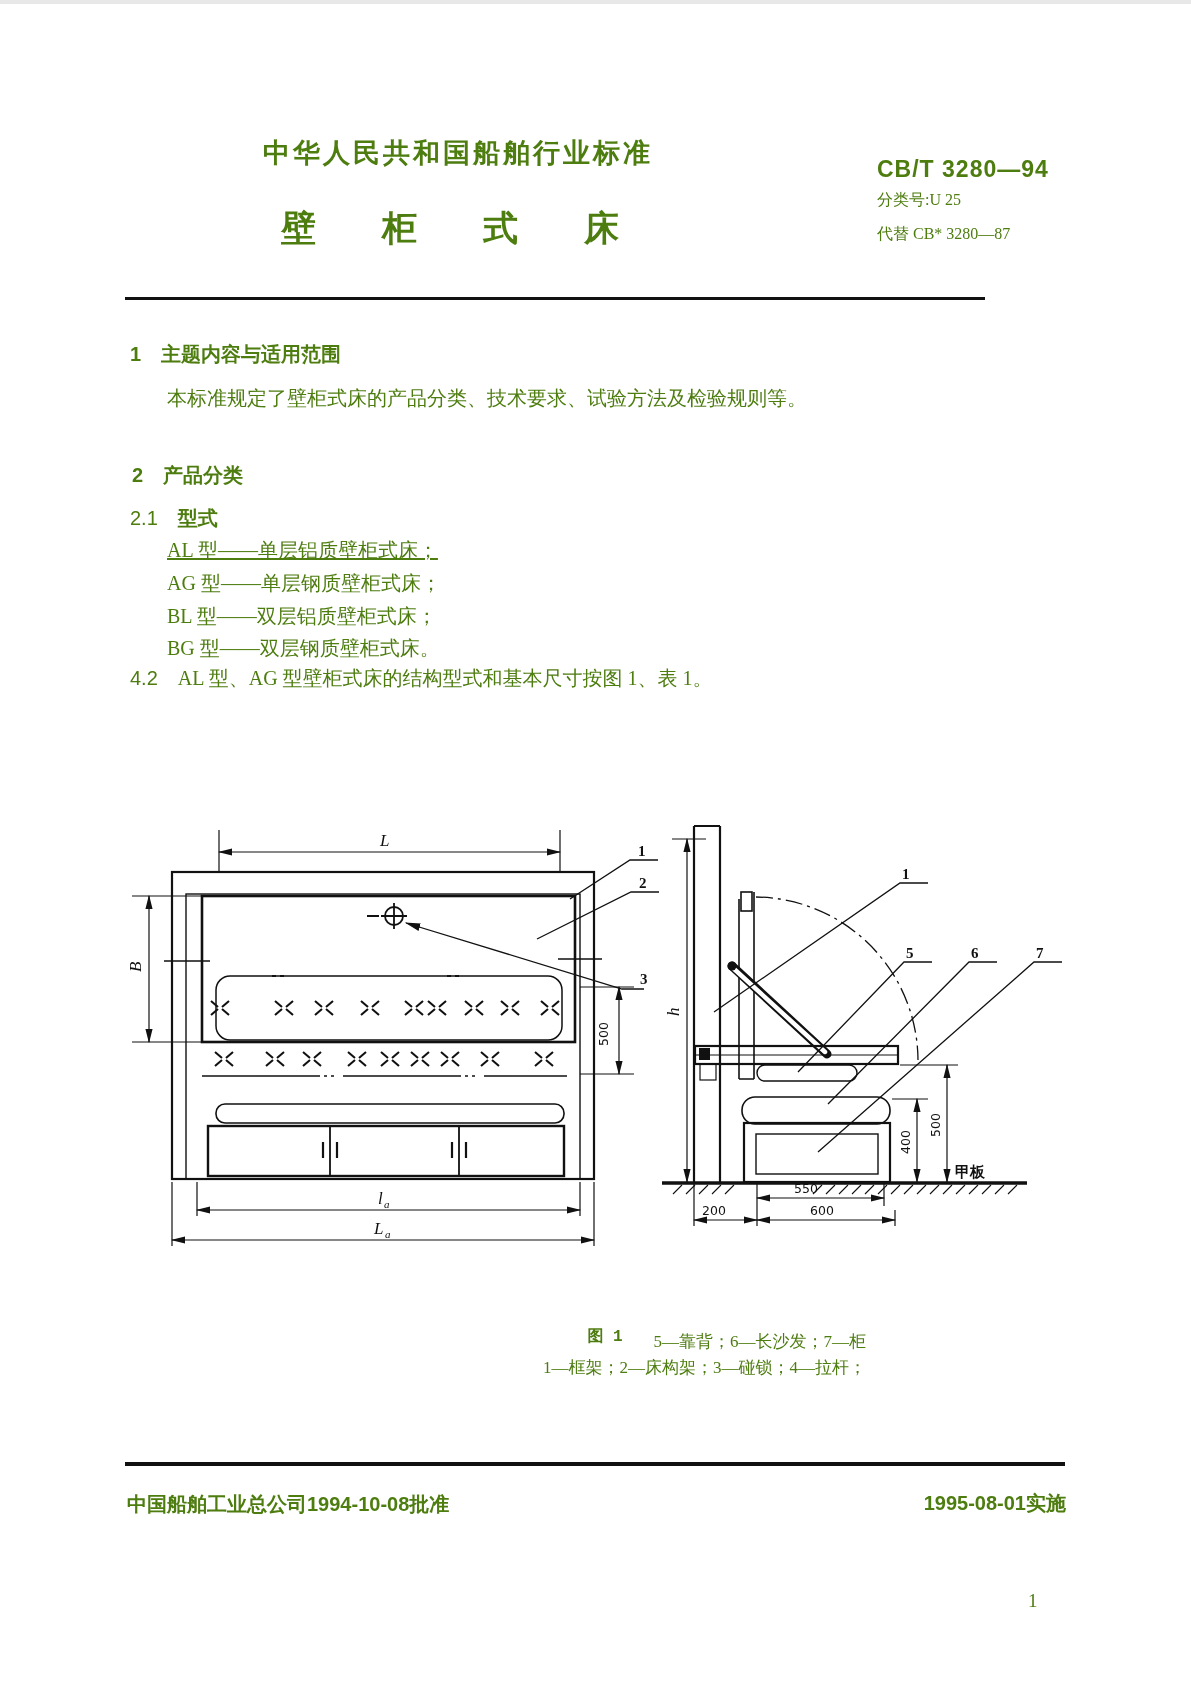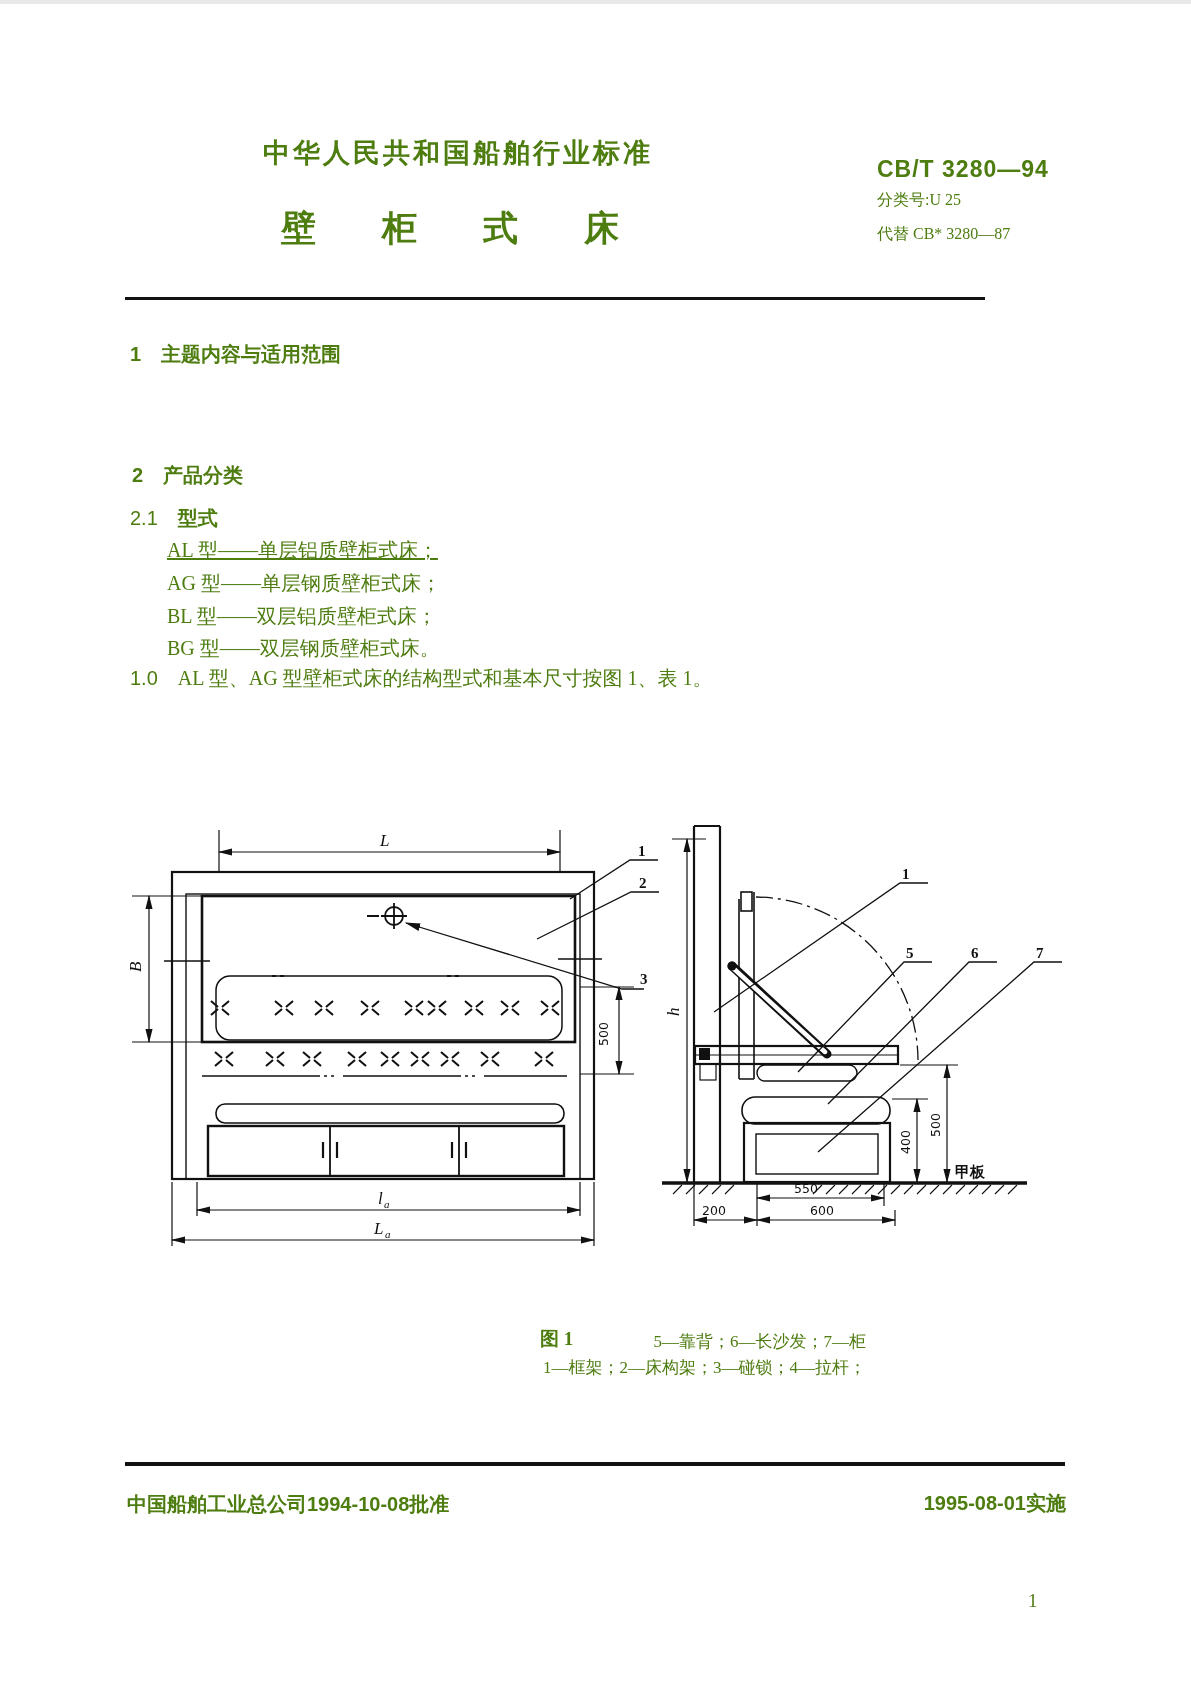--- a/index.html
+++ b/index.html
@@ -13,21 +13,21 @@
   .song{font-family:"Liberation Serif","DejaVu Serif",serif;}
   .std-name{left:263px;top:131px;font-size:27px;letter-spacing:3px;}
   .std-code{left:877px;top:152px;font-size:23px;letter-spacing:1px;}
   .class-no{left:877px;top:186px;font-size:16px;}
   .doc-title{left:281px;top:201px;font-size:35px;letter-spacing:66px;white-space:nowrap;}
   .replaces{left:877px;top:220px;font-size:16px;}
   .rule-top{left:125px;top:293px;width:860px;height:3px;background:#111;}
   .h1{font-size:20px;}
   .body-text{font-size:20px;}
   .num{font-family:"Liberation Sans","DejaVu Sans",sans-serif;font-weight:normal;}
-  .cap{font-size:19px;font-weight:bold;text-align:left;}
+  .cap{font-size:16px;font-weight:bold;text-align:center;font-family:Liberation Mono, monospace;}
   .legend{font-size:17px;text-align:right;width:520px;left:346px;}
   .rule-bottom{left:125px;top:1458px;width:940px;height:4px;background:#111;}
   .approval{left:127px;top:1487px;font-size:20px;}
   .implementation{left:780px;top:1486px;width:286px;font-size:20px;text-align:right;}
   .page-num{left:1028px;top:1586px;font-size:19px;}
   
   svg .ln{stroke:#111;fill:none;}
   svg .dim-letter{font:italic 17px "Liberation Serif","DejaVu Serif",serif;fill:#111;}
   svg .dim-letter-sub{font:italic 11px "Liberation Serif","DejaVu Serif",serif;fill:#111;}
   svg .dim-num{font:12.5px "DejaVu Sans","Liberation Sans",sans-serif;fill:#111;}
@@ -40,28 +40,29 @@
 <div class="page">
 
   <div class="abs hei std-name">中华人民共和国船舶行业标准</div>
   <div class="abs hei std-code">CB/T 3280—94</div>
   <div class="abs song class-no">分类号:U 25</div>
   <div class="abs hei doc-title">壁柜式床</div>
   <div class="abs song replaces">代替 CB* 3280—87</div>
   <div class="abs rule-top"></div>
 
   <div class="abs hei h1" style="left:130px;top:337px;">1　主题内容与适用范围</div>
+  <div class="abs song body-text" style="left:167px;top:381px;">本标准规定了壁柜式床的产品分类、技术要求、试验方法及检验规则等。</div>
 
   <div class="abs hei h1" style="left:132px;top:458px;">2　产品分类</div>
   <div class="abs body-text" style="left:130px;top:501px;"><span class="num">2.1</span>　<span class="hei" style="position:static">型式</span></div>
   <div class="abs song body-text" style="left:167px;top:533px;text-decoration:underline;">AL 型——单层铝质壁柜式床；</div>
   <div class="abs song body-text" style="left:167px;top:566px;">AG 型——单层钢质壁柜式床；</div>
   <div class="abs song body-text" style="left:167px;top:599px;">BL 型——双层铝质壁柜式床；</div>
   <div class="abs song body-text" style="left:167px;top:631px;">BG 型——双层钢质壁柜式床。</div>
-  <div class="abs body-text" style="left:130px;top:661px;"><span class="num">1.0</span>　<span class="song">AL 型、AG 型壁柜式床的结构型式和基本尺寸按图 1、表 1。</span></div>
+  <div class="abs body-text" style="left:130px;top:661px;"><span class="num">4.2</span>　<span class="song">AL 型、AG 型壁柜式床的结构型式和基本尺寸按图 1、表 1。</span></div>
 
   <svg class="abs" style="left:122px;top:740px;" width="950" height="580" viewBox="0 0 950 580">
     <defs>
       <marker id="arr" markerWidth="13" markerHeight="10" refX="11" refY="4" orient="auto-start-reverse">
         <path d="M0,1 L12,4 L0,7 z" fill="#111"></path>
       </marker>
       <pattern id="chain" width="15" height="18" patternUnits="userSpaceOnUse">
         <path d="M1,2 L7,9 L1,16 M14,2 L8,9 L14,16" stroke="#111" fill="none" stroke-width="1.7"></path>
       </pattern>
     </defs>

